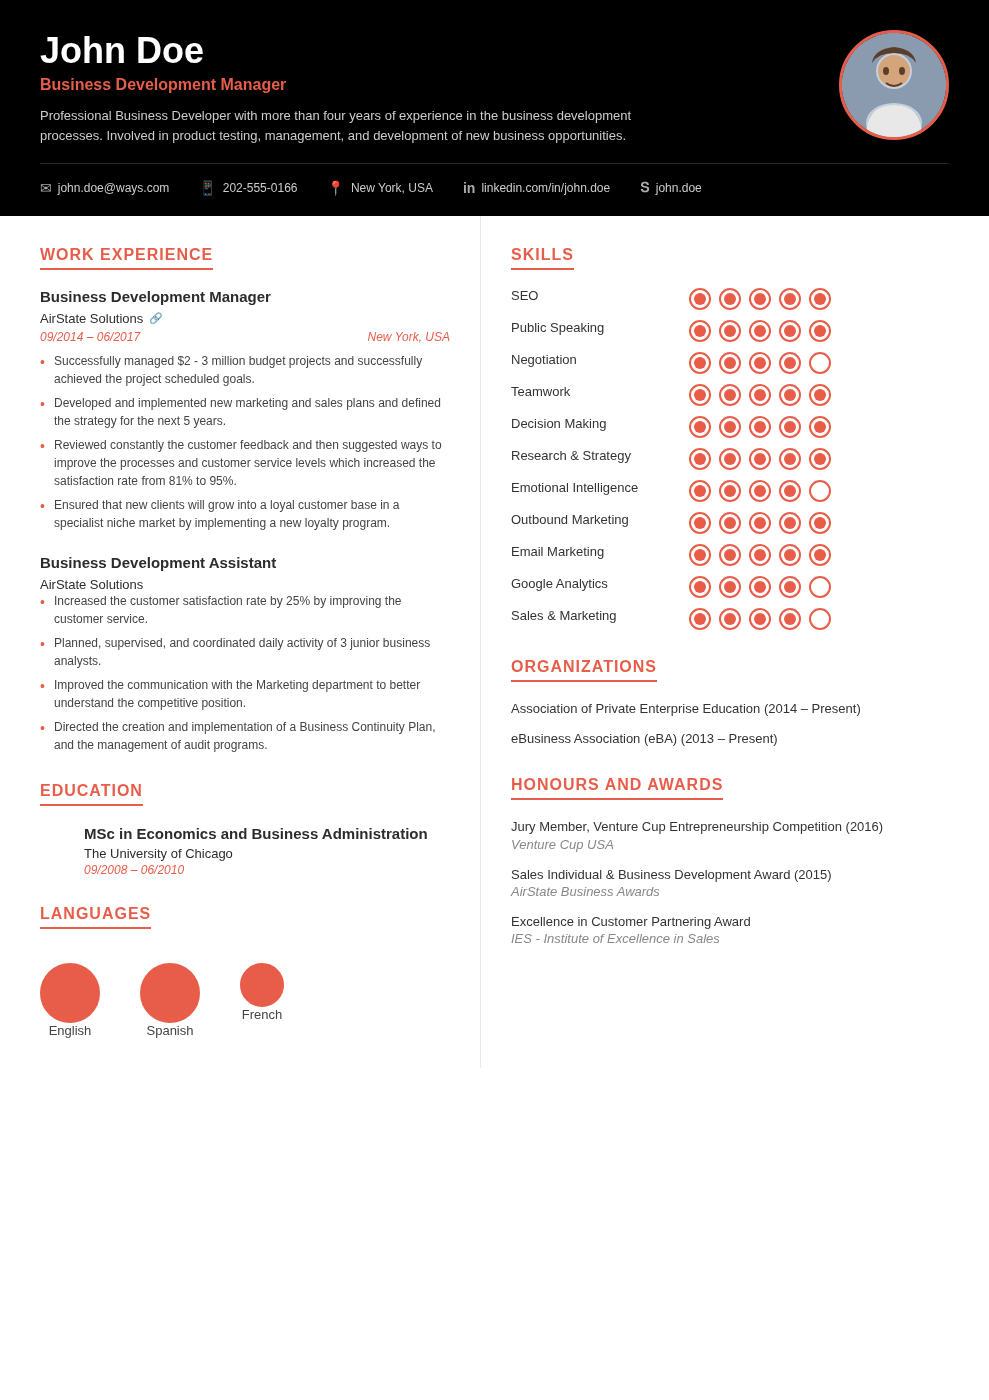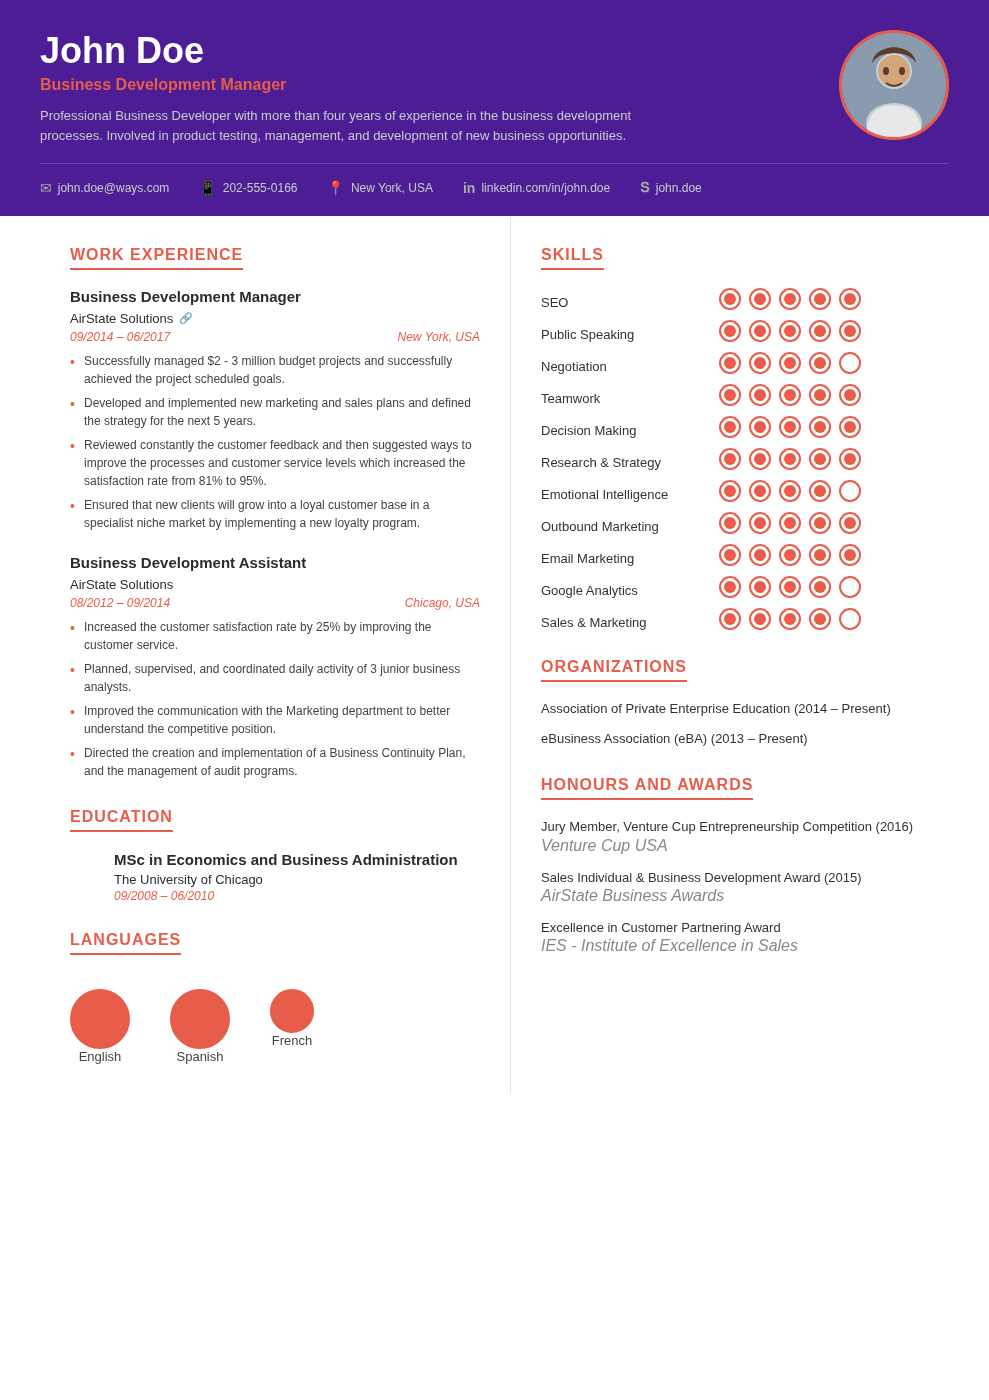--- a/index.html
+++ b/index.html
@@ -11,21 +11,21 @@
       align-items: flex-start;
       min-height: 100vh;
     }
     .resume {
       width: 989px;
       background: #fff;
       min-height: 1400px;
     }
     
     .header {
-      background: #4c1d95;
+      background: #000000;
       color: #fff;
       padding: 30px 40px 20px 40px;
       position: relative;
     }
     .header-top {
       display: flex;
       justify-content: space-between;
       align-items: flex-start;
     }
     .header-info h1 {
@@ -85,21 +85,20 @@
       gap: 6px;
     }
     .contact-icon {
       font-size: 14px;
       color: #aaa;
     }
     
     .main-content {
       display: flex;
       gap: 0;
-      padding-left: 30px;
     }
     .left-col {
       width: 480px;
       padding: 30px 30px 30px 40px;
       flex-shrink: 0;
     }
     .right-col {
       flex: 1;
       padding: 30px 40px 30px 30px;
       border-left: 1px solid #e8e8e8;
@@ -199,21 +198,21 @@
       display: flex;
       flex-direction: column;
       align-items: center;
     }
     .lang-label {
       font-size: 13px;
       color: #444;
     }
     .skill-row {
       display: flex;
-      align-items: flex-end;
+      align-items: flex-start;
       margin-bottom: 10px;
       gap: 8px;
     }
     .skill-name {
       font-size: 13px;
       color: #333;
       width: 170px;
       flex-shrink: 0;
     }
     .skill-dots {
@@ -258,21 +257,21 @@
     .award-item {
       margin-bottom: 14px;
     }
     .award-title {
       font-size: 13px;
       color: #333;
       font-weight: normal;
       line-height: 1.4;
     }
     .award-source {
-      font-size: 16px;
+      font-size: 13px;
       color: #888;
       font-style: italic;
     }
     .section-block {
       margin-bottom: 28px;
     }
   </style>
 </head>
 <body>
 
@@ -350,24 +349,20 @@
                 <li>Developed and implemented new marketing and sales plans and defined the strategy for the next 5 years.</li>
                 <li>Reviewed constantly the customer feedback and then suggested ways to improve the processes and customer service levels which increased the satisfaction rate from 81% to 95%.</li>
                 <li>Ensured that new clients will grow into a loyal customer base in a specialist niche market by implementing a new loyalty program.</li>
               </ul>
   </div>
             <div class="job-block">
     <div class="job-title-text">Business Development Assistant</div>
     <div class="company-line">
       AirState Solutions
     </div>
-    <div class="date-location">
-      <span>08/2012 – 09/2014</span>
-      <span>Chicago, USA</span>
-    </div>
     <ul class="bullet-list">
                 <li>Increased the customer satisfaction rate by 25% by improving the customer service.</li>
                 <li>Planned, supervised, and coordinated daily activity of 3 junior business analysts.</li>
                 <li>Improved the communication with the Marketing department to better understand the competitive position.</li>
                 <li>Directed the creation and implementation of a Business Continuity Plan, and the management of audit programs.</li>
               </ul>
   </div>
           </div>
       </div>
 

